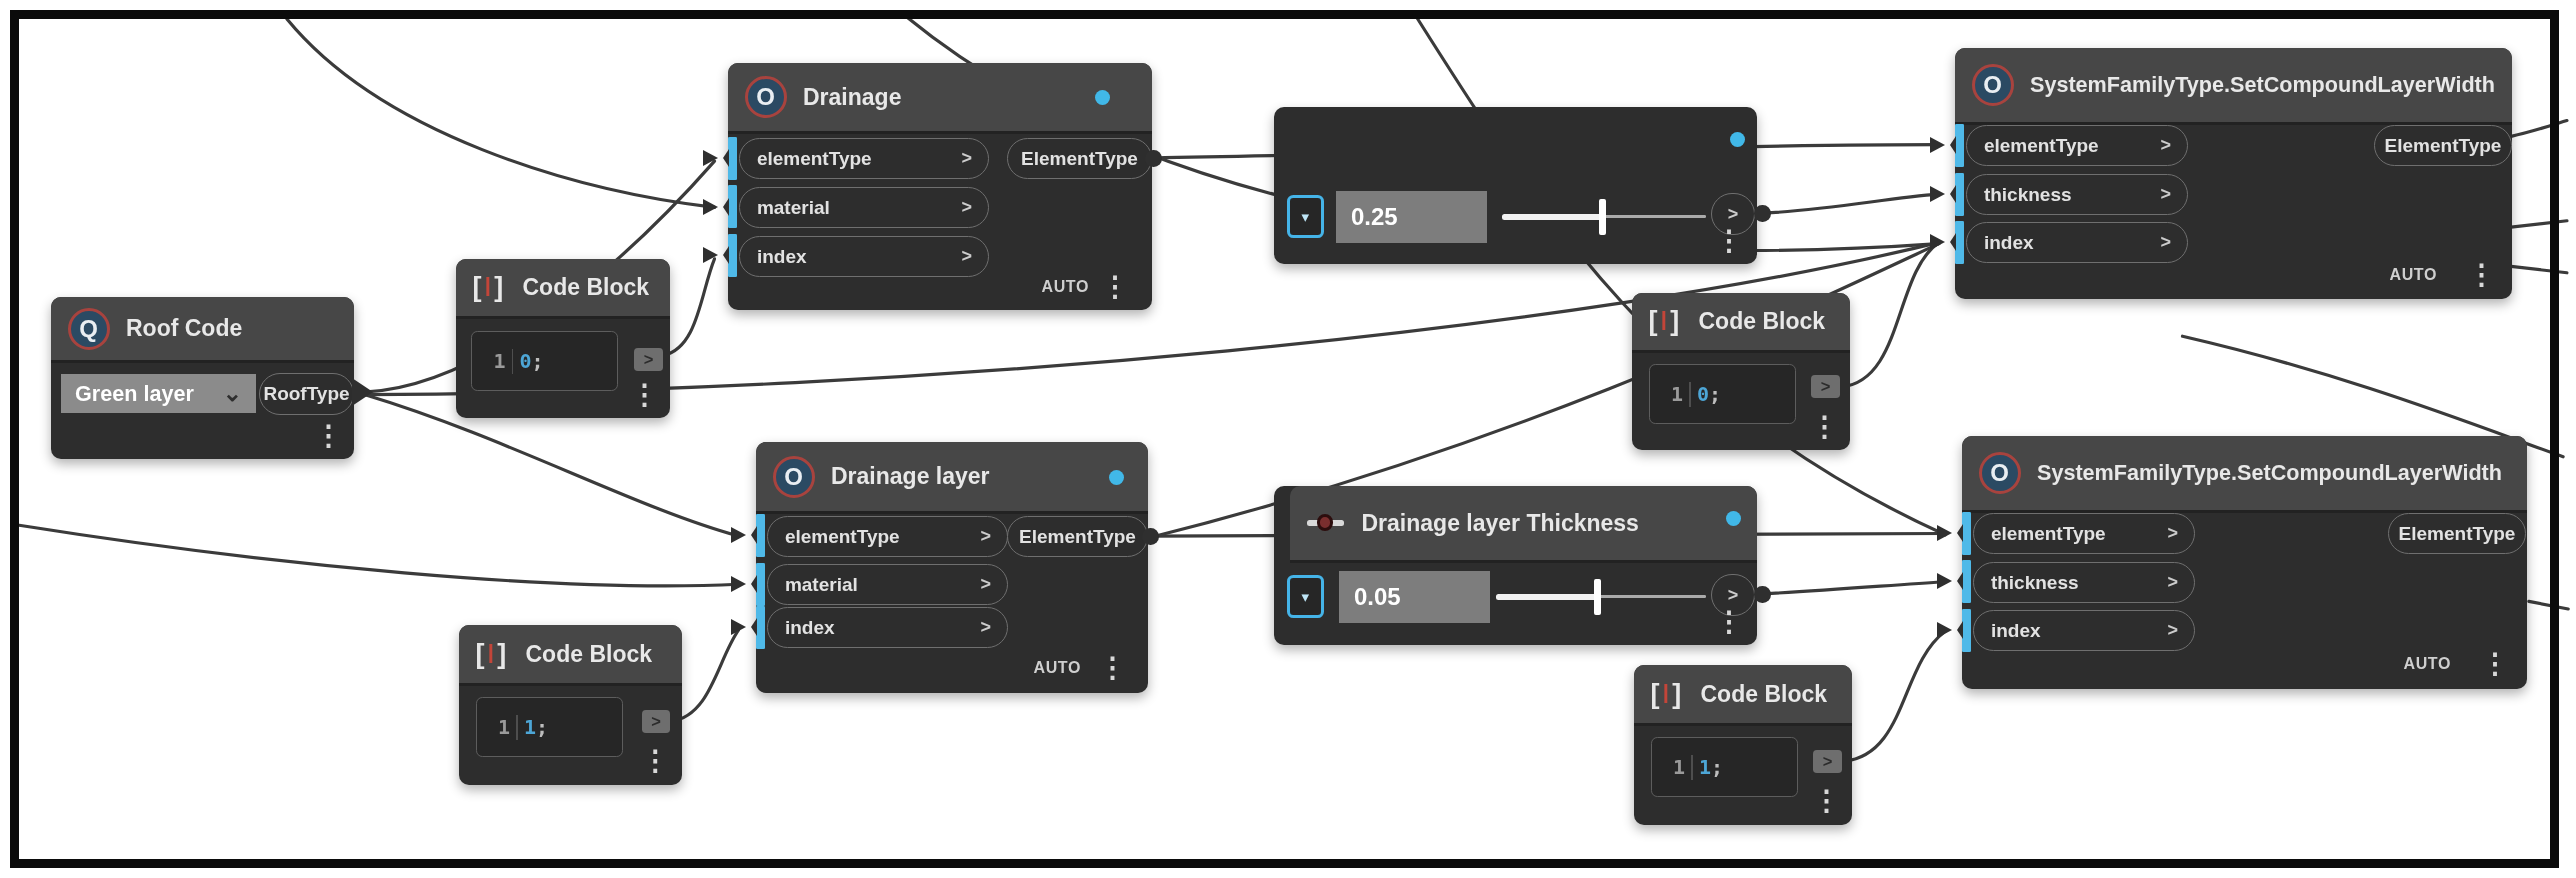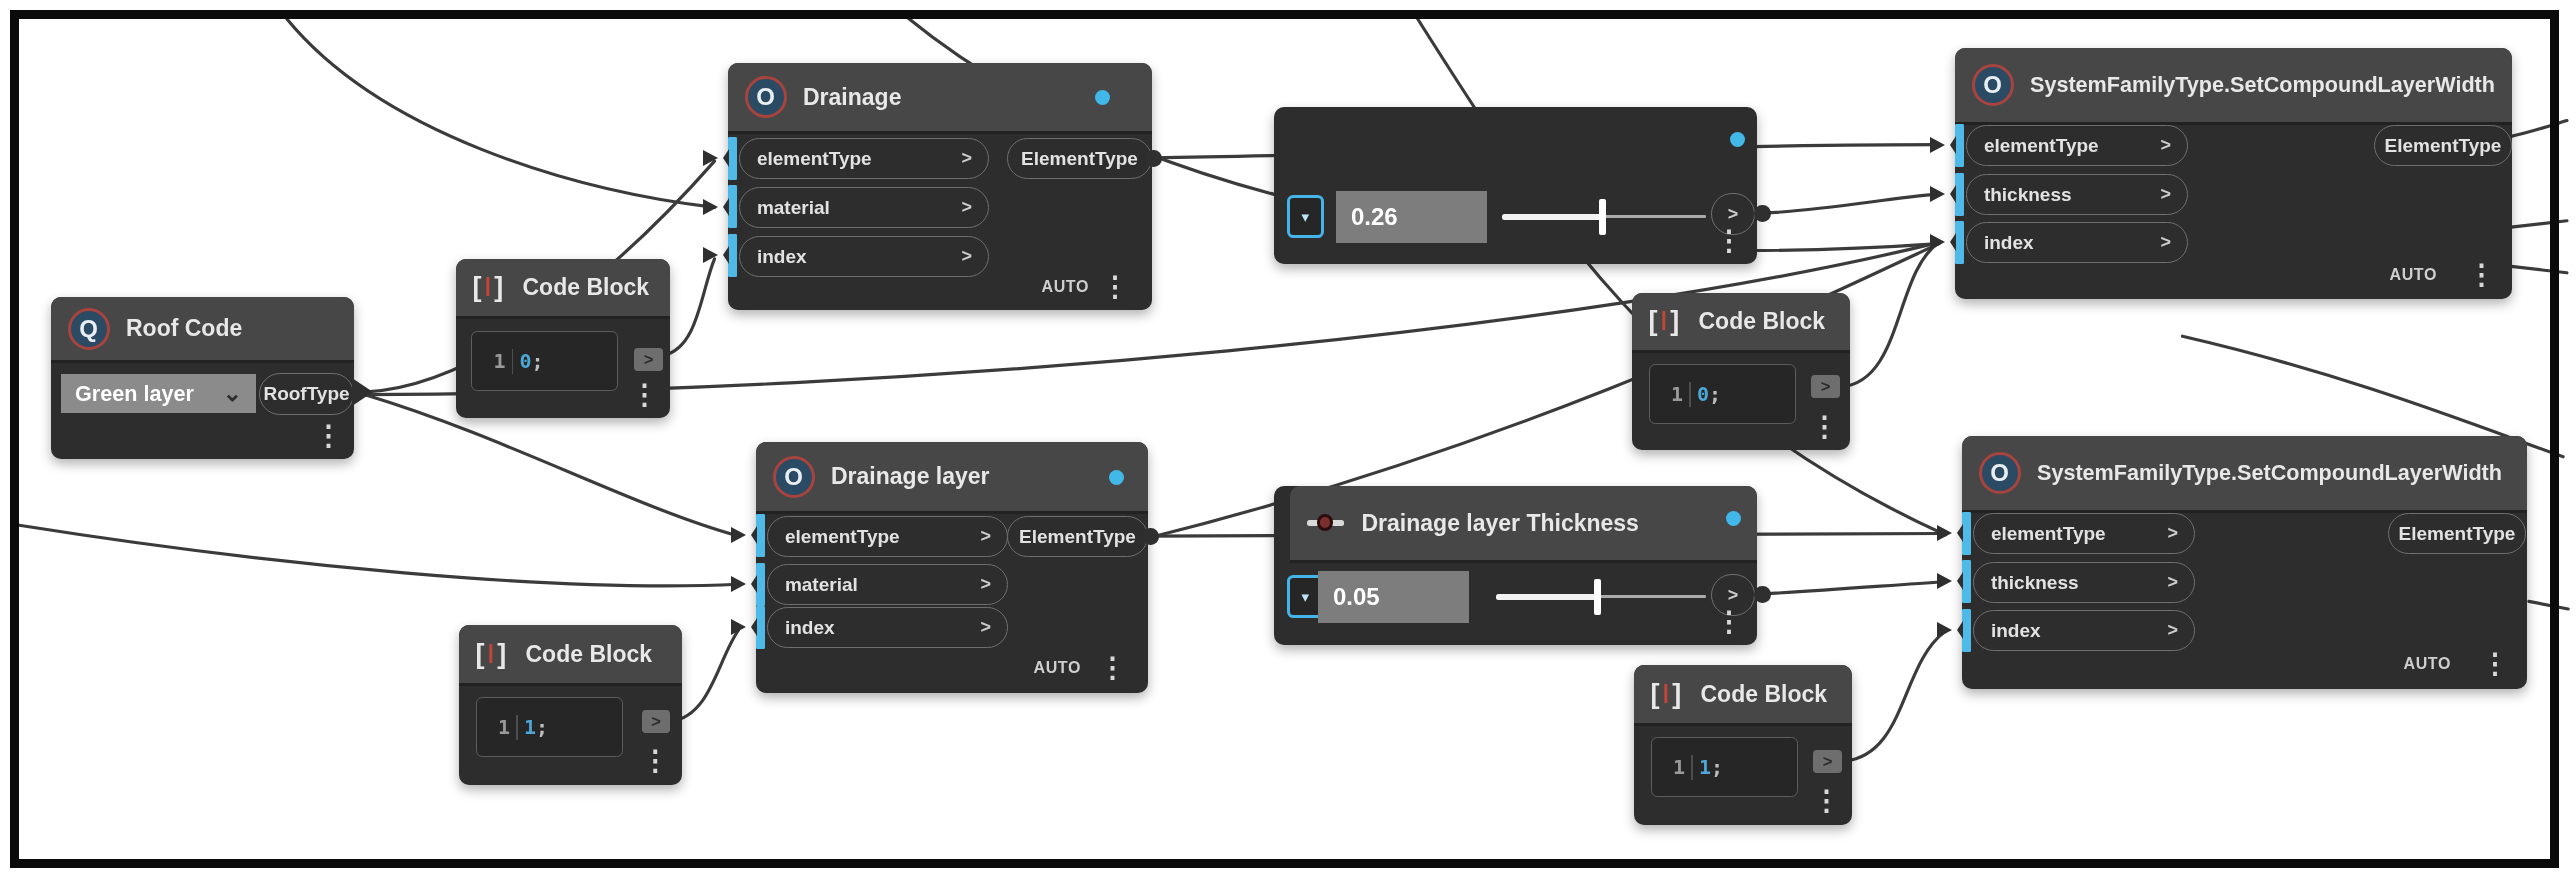--- a/index.html
+++ b/index.html
@@ -153,21 +153,21 @@
       <span>ElementType</span>
     </div>
     <div class="outnub" style="left:417px;top:87px;"></div>
     <div class="auto" style="right:63px;bottom:14px;">AUTO</div>
     <div class="dots" style="right:23px;bottom:9px;">⋮</div>
   </div>
 
   <div class="node" style="left:1274px;top:107px;width:483px;height:157px;">
     <div class="bluedot" style="left:456px;top:25px;"></div>
     <div class="expand" style="left:12.7px;top:88px;width:37px;height:43px;">▾</div>
-    <div class="valuebox" style="left:62px;top:84px;width:151px;height:52px;">0.26</div>
+    <div class="valuebox" style="left:62px;top:84px;width:151px;height:52px;">0.25</div>
     <div class="track-a" style="left:228px;top:107px;width:100px;"></div>
     <div class="track-b" style="left:329px;top:108px;width:103px;"></div>
     <div class="handle" style="left:325px;top:92px;height:36px;"></div>
     <div class="pill outpill" style="left:437px;top:86px;width:44px;height:42px;padding:0;">
       <span class="pchev">&gt;</span>
     </div>
     <div class="outnub" style="left:480px;top:98px;"></div>
     <div class="dots" style="right:14px;bottom:9px;">⋮</div>
   </div>
 
@@ -273,21 +273,21 @@
 
   <div class="node" style="left:1274px;top:486px;width:483px;height:159px;">
     <div class="hdr" style="height:77px;margin-left:16px;">
       <span class="slicon">
           <span class="sldot"></span>
         </span>
       <span class="title">Drainage layer Thickness</span>
     </div>
     <div class="bluedot" style="left:452px;top:25px;"></div>
     <div class="expand" style="left:12.7px;top:89px;width:37px;height:43px;">▾</div>
-    <div class="valuebox" style="left:44px;top:85px;width:151px;height:52px;">0.05</div>
+    <div class="valuebox" style="left:65px;top:85px;width:151px;height:52px;">0.05</div>
     <div class="track-a" style="left:222px;top:108px;width:102px;"></div>
     <div class="track-b" style="left:324px;top:109px;width:108px;"></div>
     <div class="handle" style="left:320px;top:93px;height:36px;"></div>
     <div class="pill outpill" style="left:437px;top:88px;width:44px;height:42px;padding:0;">
       <span class="pchev">&gt;</span>
     </div>
     <div class="outnub" style="left:480px;top:100px;"></div>
     <div class="dots" style="right:14px;bottom:9px;">⋮</div>
   </div>
 

